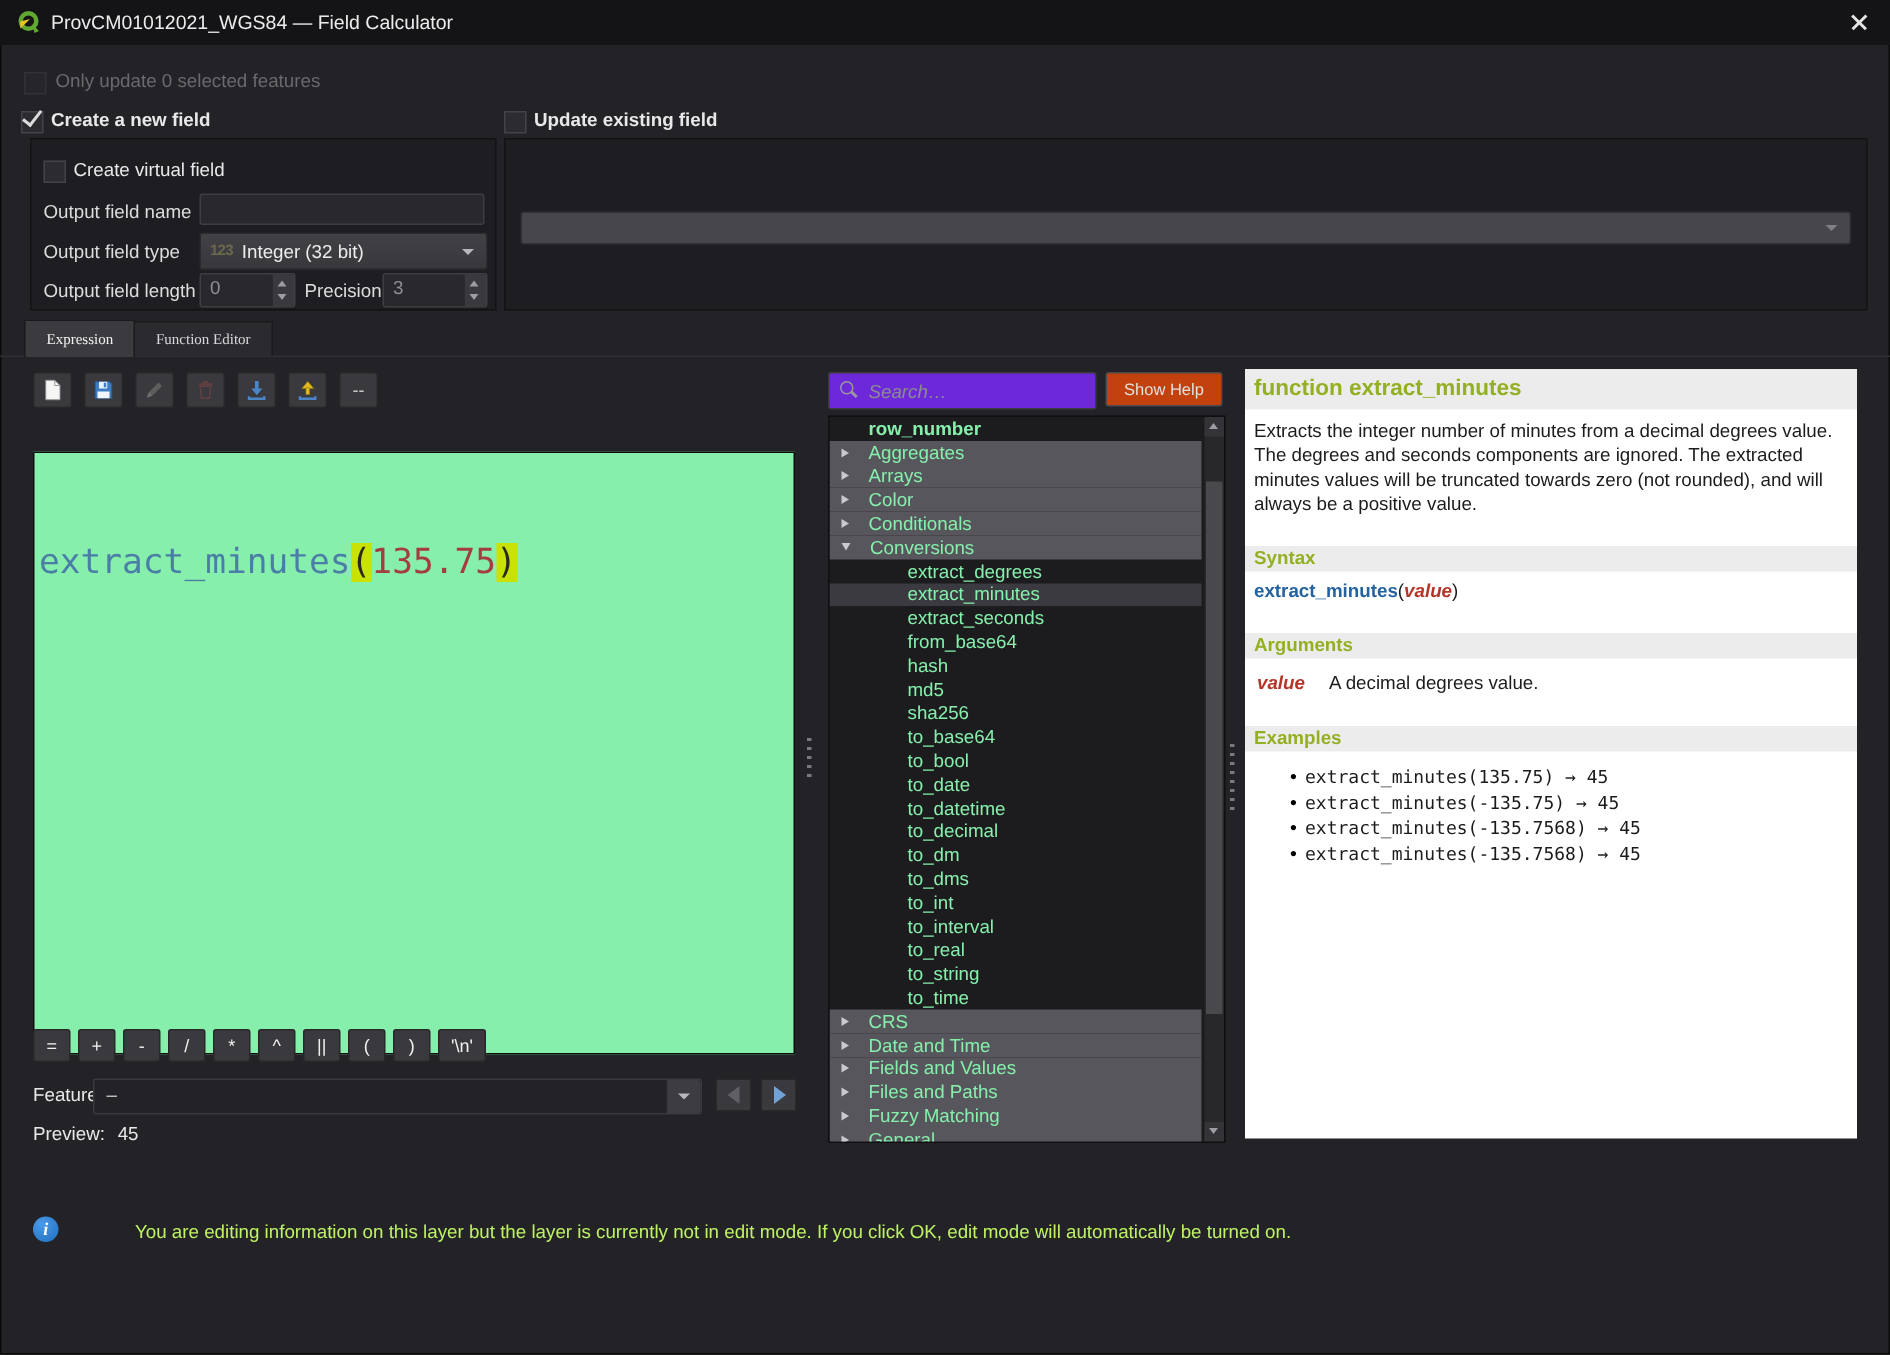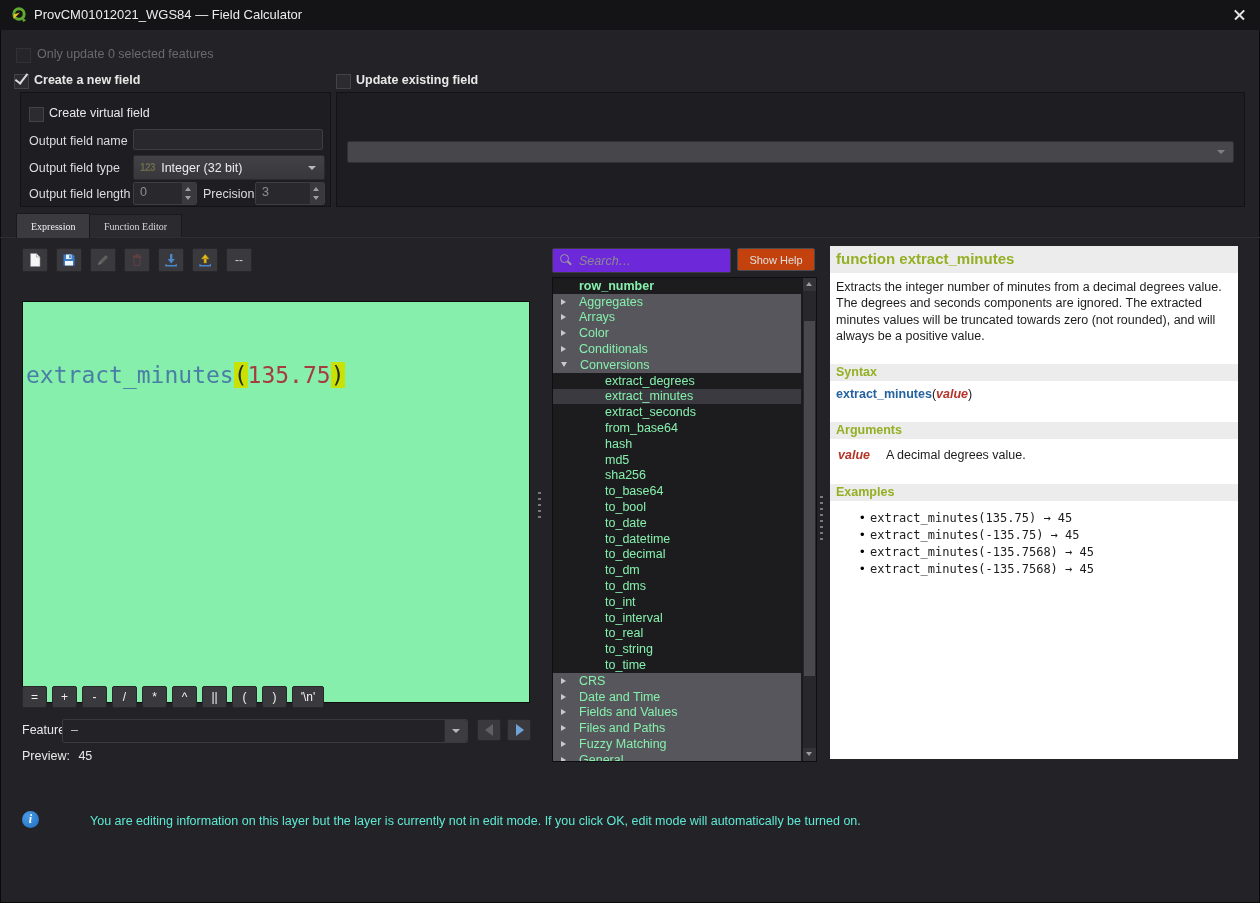--- a/index.html
+++ b/index.html
@@ -105,21 +105,21 @@
   .arg-row{position:absolute;left:8px;top:202px;font-size:12.5px;}
   .arg-name{font-style:italic;font-weight:bold;color:#b53529;}
   .arg-desc{position:absolute;left:48px;top:0;width:340px;color:#1c1c1c;white-space:nowrap;}
   .examples{position:absolute;left:30px;top:263px;}
   .example-row{height:17px;display:flex;align-items:center;}
   .bullet{font-size:13px;color:#000;width:10px;}
   .example-code{font-family:"DejaVu Sans Mono","Liberation Mono",monospace;font-size:12px;color:#1b1b1b;white-space:pre;}
   
   .info-icon{position:absolute;left:22px;top:811px;width:17px;height:17px;border-radius:50%;background:radial-gradient(circle at 35% 30%,#4a9ae8,#1f6ec0);}
   .info-icon span{position:absolute;left:0;width:17px;text-align:center;top:1px;font-family:"Liberation Serif",serif;font-weight:bold;font-style:italic;font-size:12px;color:#fff;}
-  .message{position:absolute;left:90px;top:814px;font-size:12.5px;color:#5eead4;white-space:nowrap;}
+  .message{position:absolute;left:90px;top:814px;font-size:12.5px;color:#bef264;white-space:nowrap;}
   .dlg-row{position:absolute;left:911px;top:868px;display:flex;gap:9px;}
   .dlg-btn{width:77px;height:22px;background:#3a3a3e;border:1px solid #26262a;border-radius:2px;color:#f2f2f2;font-size:12.5px;cursor:pointer;font-family:"Liberation Sans",sans-serif;padding:0;}
   .dlg-btn.disabled{color:#77777b;}
 </style>
 </head>
 <body>
 
 <div class="app">
 
   <div class="titlebar">

